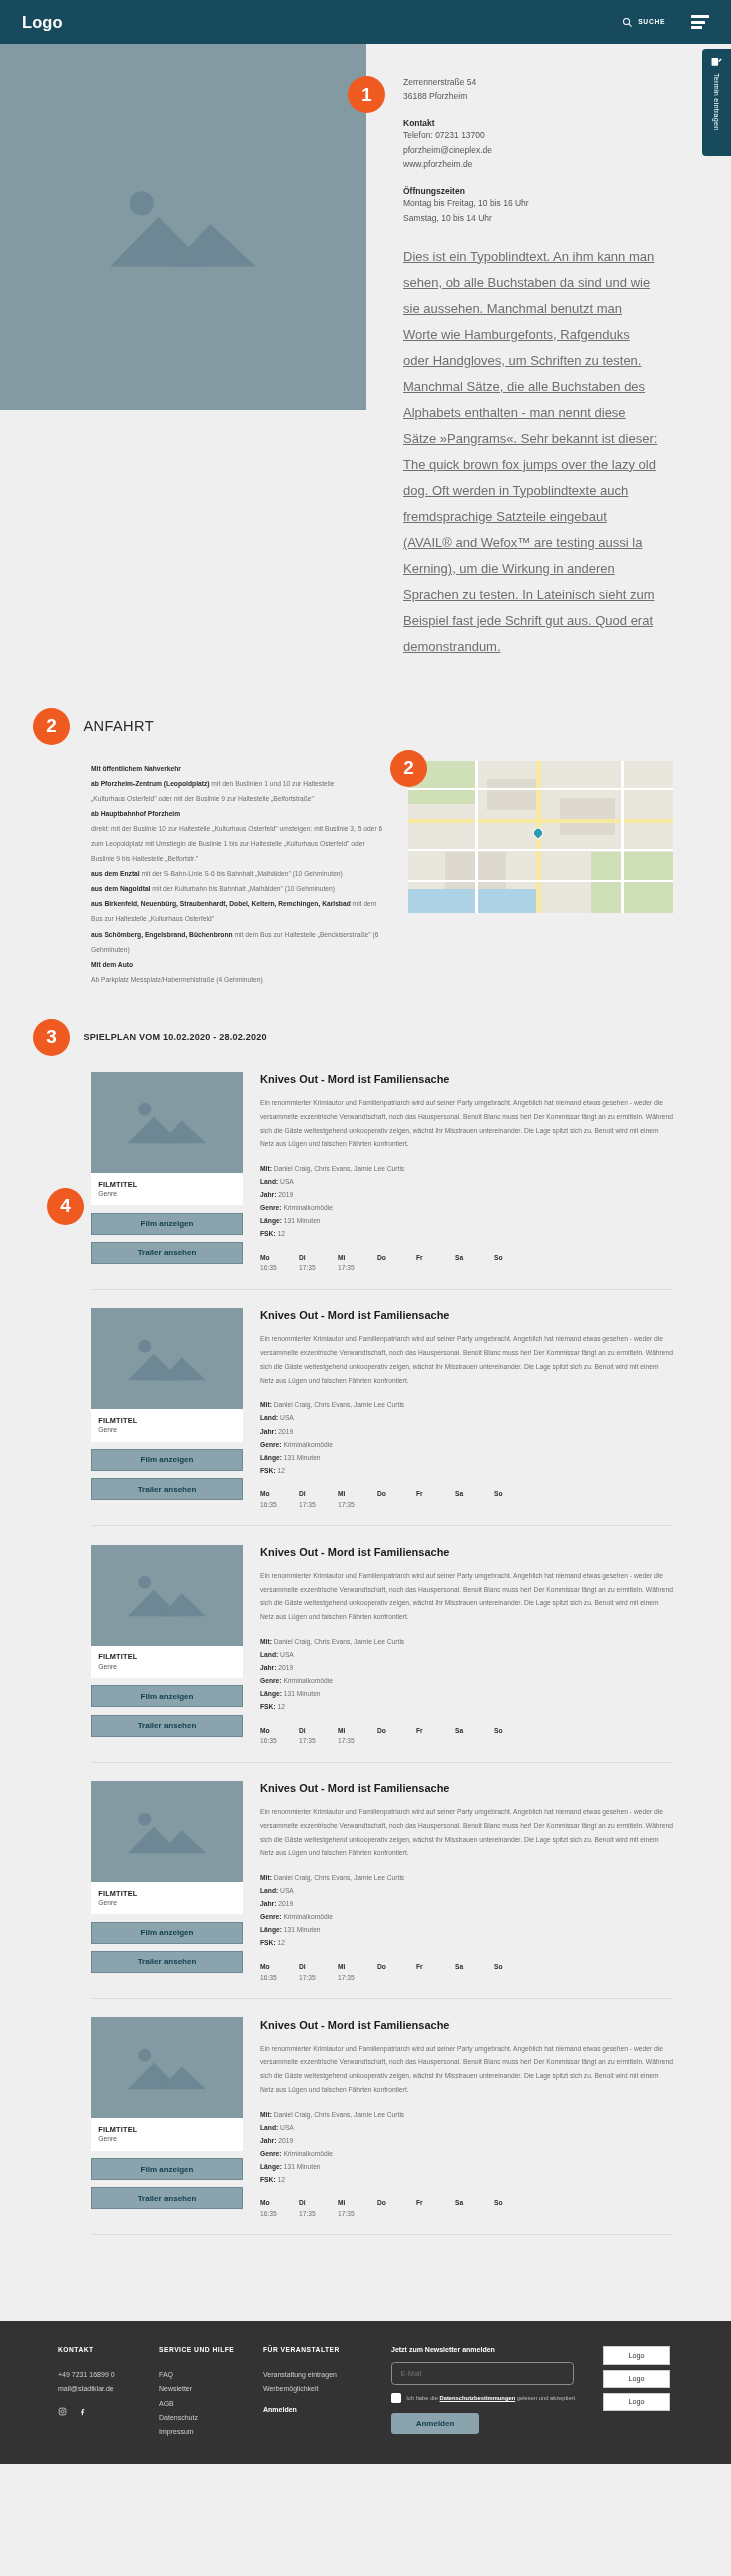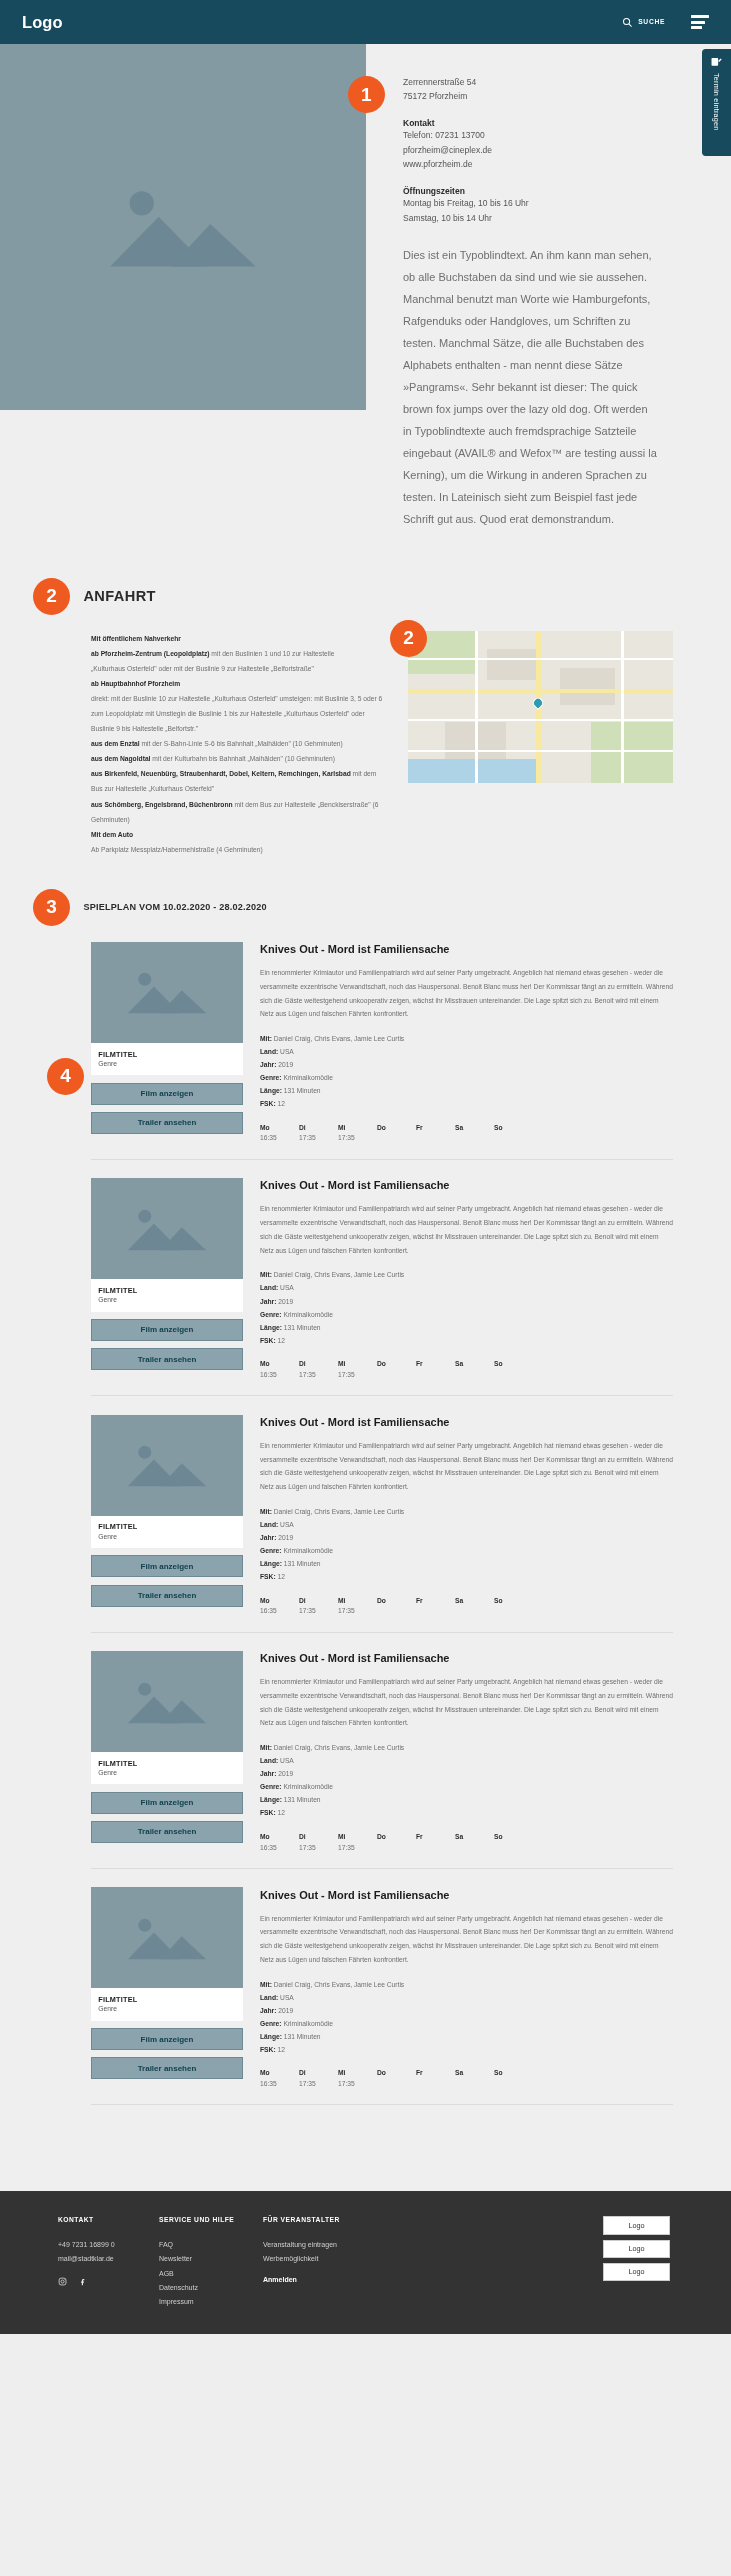--- a/index.html
+++ b/index.html
@@ -106,33 +106,34 @@
     font-size: 32px;
     font-weight: 700;
     letter-spacing: -0.3px;
     color: #2b2b2b;
     line-height: 1.05;
     margin-bottom: 13.4px;
   }
   .hero-line { font-size: 8.5px; color: #555; line-height: 1.75; }
   .hero-strong { font-size: 8.5px; font-weight: 700; color: #2b2b2b; margin-top: 13.4px; }
   .hero-para {
-    font-size: 11px;
+    font-size: 13px;
     color: #6f6f6f;
     line-height: 2.0;
     margin-top: 18.3px;
     max-width: 256px;
+    text-decoration: underline;
   }
 
   
   .section { position: relative; padding: 0 58px 0 91px; }
   .sec-head { display: flex; align-items: center; gap: 13.4px; margin-left: -58px; }
   .sec-title {
     font-size: 14.6px;
-    font-weight: 700;
+    font-weight: 400;
     letter-spacing: 0.4px;
     color: #2b2b2b;
     text-transform: uppercase;
   }
   .sec-title-sm { font-size: 9.1px; font-weight: 700; letter-spacing: 0.2px; color: #2b2b2b; }
 
   
   .anfahrt { display: flex; gap: 24.4px; margin-top: 16px; }
   .anfahrt-text { width: 293px; font-size: 6.7px; line-height: 2.25; color: #6f6f6f; }
   .anfahrt-text b { color: #2b2b2b; font-weight: 700; }
@@ -317,21 +318,21 @@
     <div class="hero-img">
       <svg class="mountain" width="158" height="91" viewBox="0 0 260 150">
         <circle cx="62" cy="36" r="20" fill="#6d8894"></circle>
         <polygon points="10,140 90,58 170,140" fill="#6d8894"></polygon>
         <polygon points="110,140 175,70 250,140" fill="#6d8894"></polygon>
       </svg>
     </div>
     <div class="hero-content">
       <div class="badge badge-hero">1</div>
       <div class="hero-line">Zerrennerstraße 54</div>
-      <div class="hero-line">75172 Pforzheim</div>
+      <div class="hero-line">36188 Pforzheim</div>
       <div class="hero-strong">Kontakt</div>
       <div class="hero-line">Telefon: 07231 13700</div>
       <div class="hero-line">pforzheim@cineplex.de</div>
       <div class="hero-line">www.pforzheim.de</div>
       <div class="hero-strong">Öffnungszeiten</div>
       <div class="hero-line">Montag bis Freitag, 10 bis 16 Uhr</div>
       <div class="hero-line">Samstag, 10 bis 14 Uhr</div>
       <p class="hero-para">Dies ist ein Typoblindtext. An ihm kann man sehen, ob alle Buchstaben da sind und wie sie aussehen. Manchmal benutzt man Worte wie Hamburgefonts, Rafgenduks oder Handgloves, um Schriften zu testen. Manchmal Sätze, die alle Buchstaben des Alphabets enthalten - man nennt diese Sätze »Pangrams«. Sehr bekannt ist dieser: The quick brown fox jumps over the lazy old dog. Oft werden in Typoblindtexte auch fremdsprachige Satzteile eingebaut (AVAIL® and Wefox™ are testing aussi la Kerning), um die Wirkung in anderen Sprachen zu testen. In Lateinisch sieht zum Beispiel fast jede Schrift gut aus. Quod erat demonstrandum.</p>
     </div>
   </div>
@@ -731,20 +732,29 @@
 
     <div class="fcol fcol-3">
       <div class="fhead">FÜR VERANSTALTER</div>
       <div id="footer-col3">
           <div class="fitem">Veranstaltung eintragen</div>
           <div class="fitem">Werbemöglichkeit</div>
         </div>
       <div class="fitem-b">Anmelden</div>
     </div>
 
+    <div class="fcol fcol-4">
+      <div class="nl-label">Jetzt zum Newsletter anmelden</div>
+      <input class="nl-input" type="text" placeholder="E-Mail" style="">
+      <div class="nl-check">
+        <div class="nl-box"></div>
+        <div class="nl-txt"><span>Ich habe die </span><u>Datenschutzbestimmungen</u><span> gelesen und akzeptiert</span></div>
+      </div>
+      <button class="nl-btn">Anmelden</button>
+    </div>
 
     <div class="fcol fcol-5">
       <div id="footer-logos">
           <div class="logo-box">Logo</div>
           <div class="logo-box">Logo</div>
           <div class="logo-box">Logo</div>
         </div>
     </div>
   </div>
 

